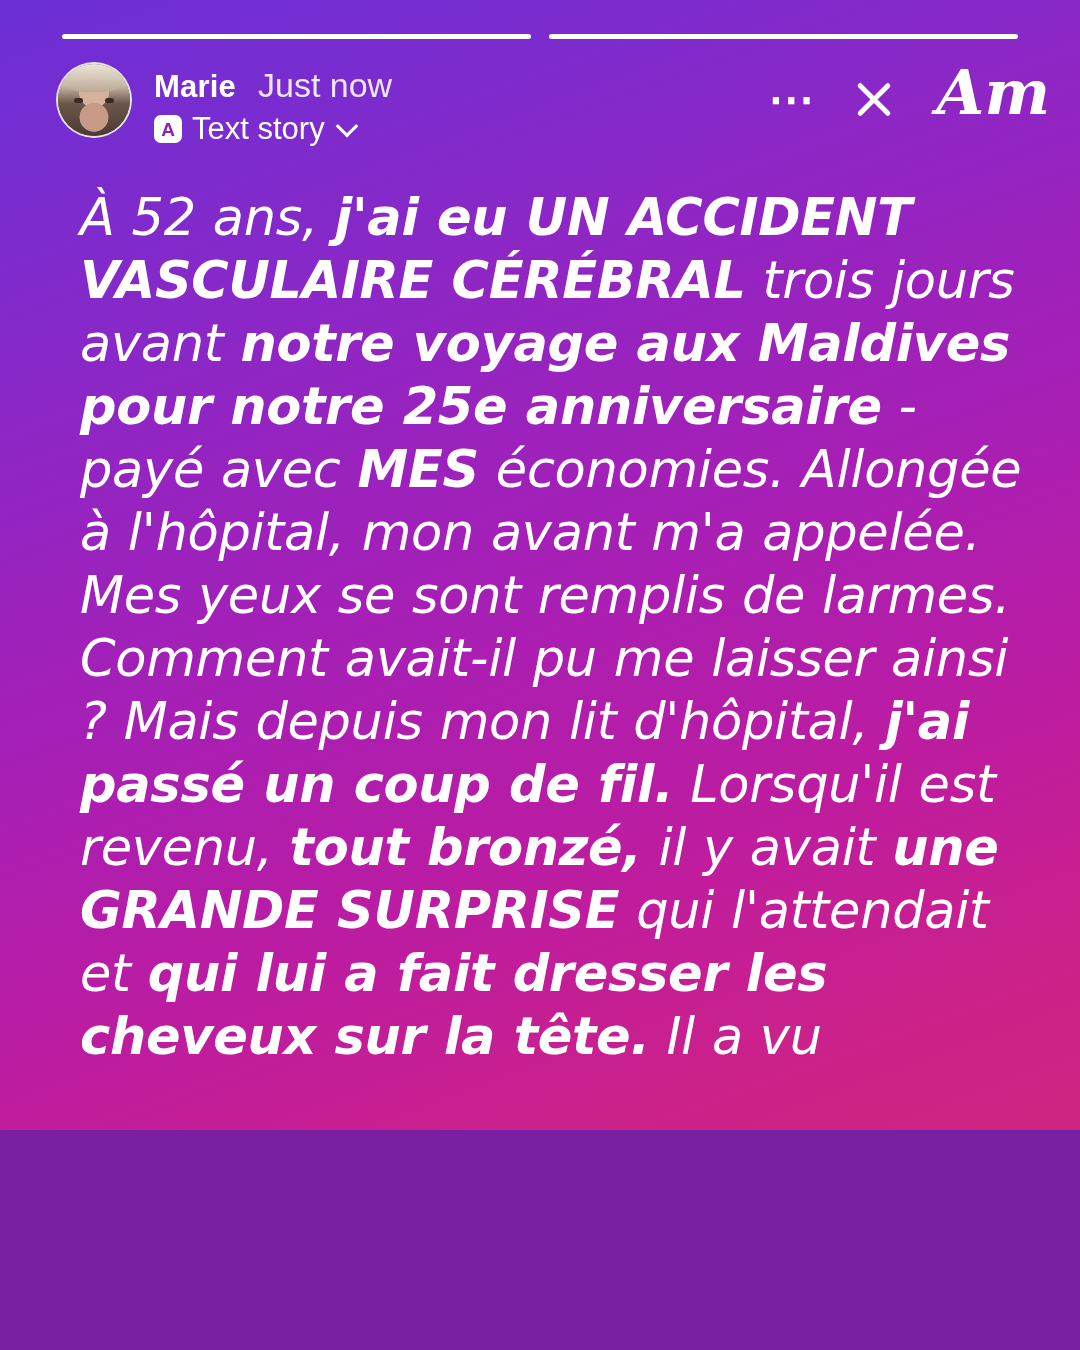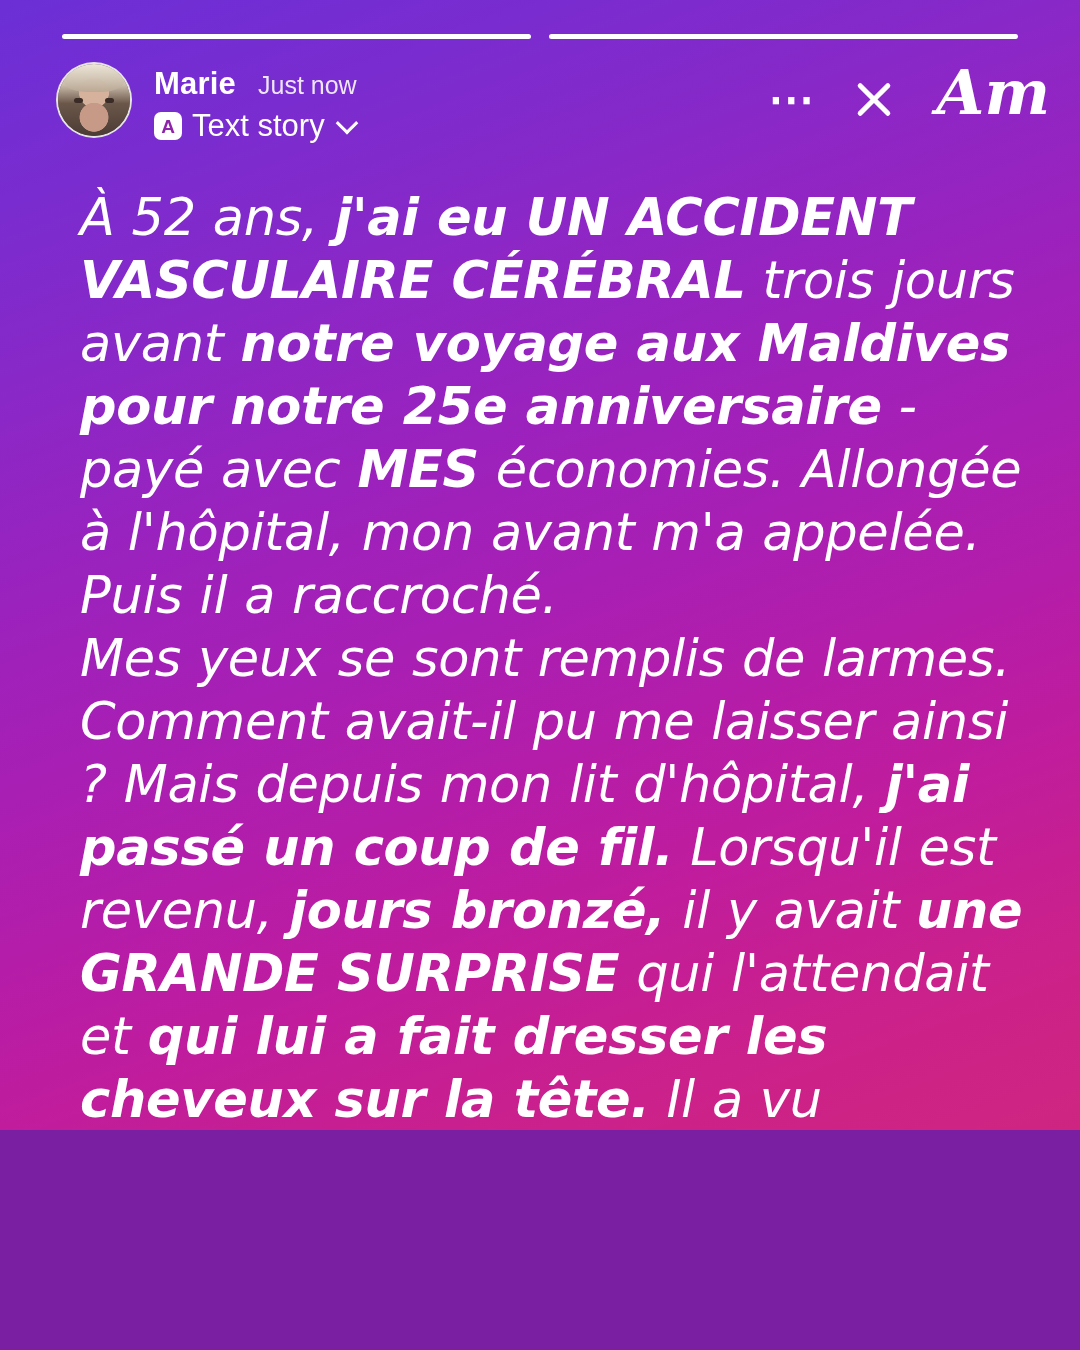--- a/index.html
+++ b/index.html
@@ -113,21 +113,21 @@
     gap: 22px;
   }
   .username {
     color: #ffffff;
     font-size: 31px;
     font-weight: 700;
     letter-spacing: 0.2px;
   }
   .timestamp {
     color: rgba(255,255,255,0.88);
-    font-size: 25px;
+    font-size: 34px;
     font-weight: 400;
   }
   .head-line2 {
     display: flex;
     align-items: center;
     gap: 10px;
   }
   .badge-a {
     width: 28px;
     height: 28px;
@@ -250,17 +250,16 @@
     </div>
     <div class="head-actions">
       <span class="dots">⋯</span>
       <span class="close-x"></span>
       <span class="brand">Am</span>
     </div>
   </div>
 
   <div class="story-body">
       <p><span>À 52 ans, </span><b>j'ai eu UN ACCIDENT VASCULAIRE CÉRÉBRAL</b><span> trois jours avant </span><b>notre voyage aux Maldives pour notre 25e anniversaire</b><span> - payé avec </span><b>MES</b><span> économies. Allongée à l'hôpital, mon avant m'a appelée.</span></p>
-      <p><span>Puis il a raccroché.</span></p>
-      <p><span>Mes yeux se sont remplis de larmes. Comment avait-il pu me laisser ainsi ? Mais depuis mon lit d'hôpital, </span><b>j'ai passé un coup de fil.</b><span> Lorsqu'il est revenu, </span><b>jours bronzé,</b><span> il y avait </span><b>une GRANDE SURPRISE</b><span> qui l'attendait et </span><b>qui lui a fait dresser les cheveux sur la tête.</b><span> Il a vu</span></p>
+      <p><span>Mes yeux se sont remplis de larmes. Comment avait-il pu me laisser ainsi ? Mais depuis mon lit d'hôpital, </span><b>j'ai passé un coup de fil.</b><span> Lorsqu'il est revenu, </span><b>tout bronzé,</b><span> il y avait </span><b>une GRANDE SURPRISE</b><span> qui l'attendait et </span><b>qui lui a fait dresser les cheveux sur la tête.</b><span> Il a vu</span></p>
     </div>
 
 </div>
 
 </body></html>

